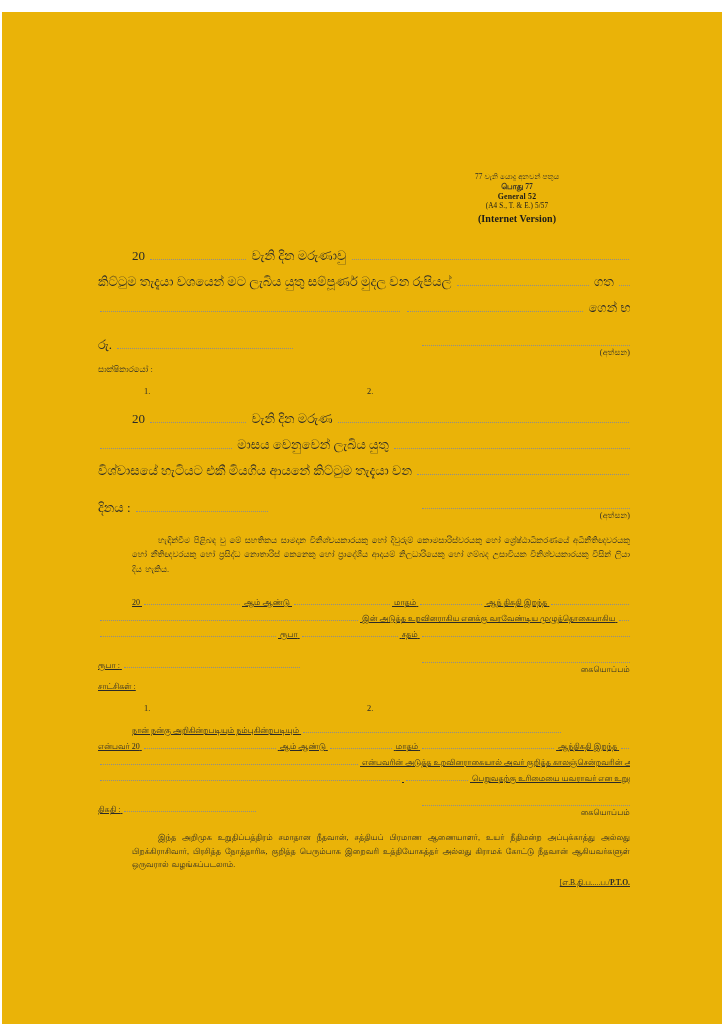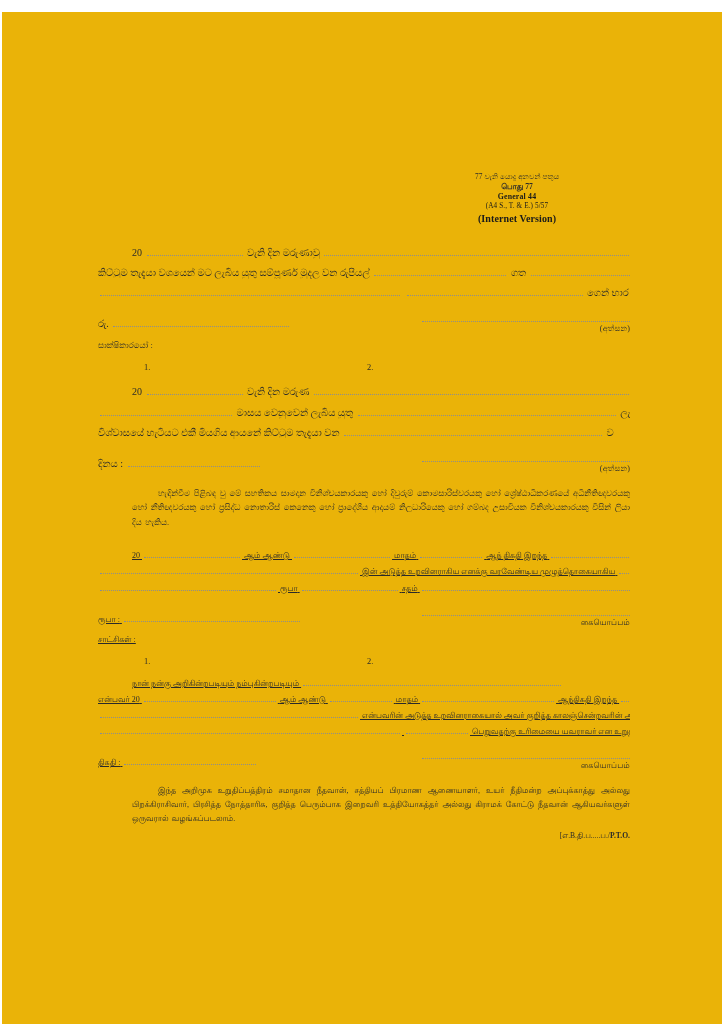--- a/index.html
+++ b/index.html
@@ -63,21 +63,21 @@
 
   
   .blk { margin-top: 0; }
   .ln {
     font-size: 8.3px;
     line-height: 2.02;
     color: #2a2a2a;
     white-space: nowrap;
     overflow: hidden;
   }
-  .sin { font-size: 10px; }
+  .sin { font-size: 13px; }
   .tam { font-size: 8.0px; text-decoration: underline; }
 
   .ind1 { padding-left: 34px; }
   .ind0 { padding-left: 0; }
 
   
   .dots {
     display: inline-block;
     border-bottom: 1px dotted #8d8d8d;
     height: 7px;
@@ -148,33 +148,34 @@
   .witness-nums .n1 { width: 223px; }
 
   .gap-s  { height: 10px; }
   .gap-m  { height: 18px; }
 
   .pto {
     font-size: 7.6px;
     text-align: right;
     margin-top: 6px;
     color: #2a2a2a;
+    text-decoration: underline;
   }
   .pto b { font-weight: bold; }
 </style>
 </head>
 <body>
 
 <div class="page">
   <div class="sheet">
 
     <div class="hdr">
       <div class="hdr-sin">77 වැනි යොදු අනවන් පතුය</div>
       <div class="hdr-tam">பொது 77</div>
-      <div class="hdr-gen">General 44</div>
+      <div class="hdr-gen">General 52</div>
       <div class="hdr-code">
         <span>(A4 S., T. &amp; E.) 5/57</span>
       </div>
       <div class="hdr-ver">(Internet Version)</div>
     </div>
 
     <div class="gap-m"></div>
 
     <div class="blk">
       <div class="ln sin ind1">

